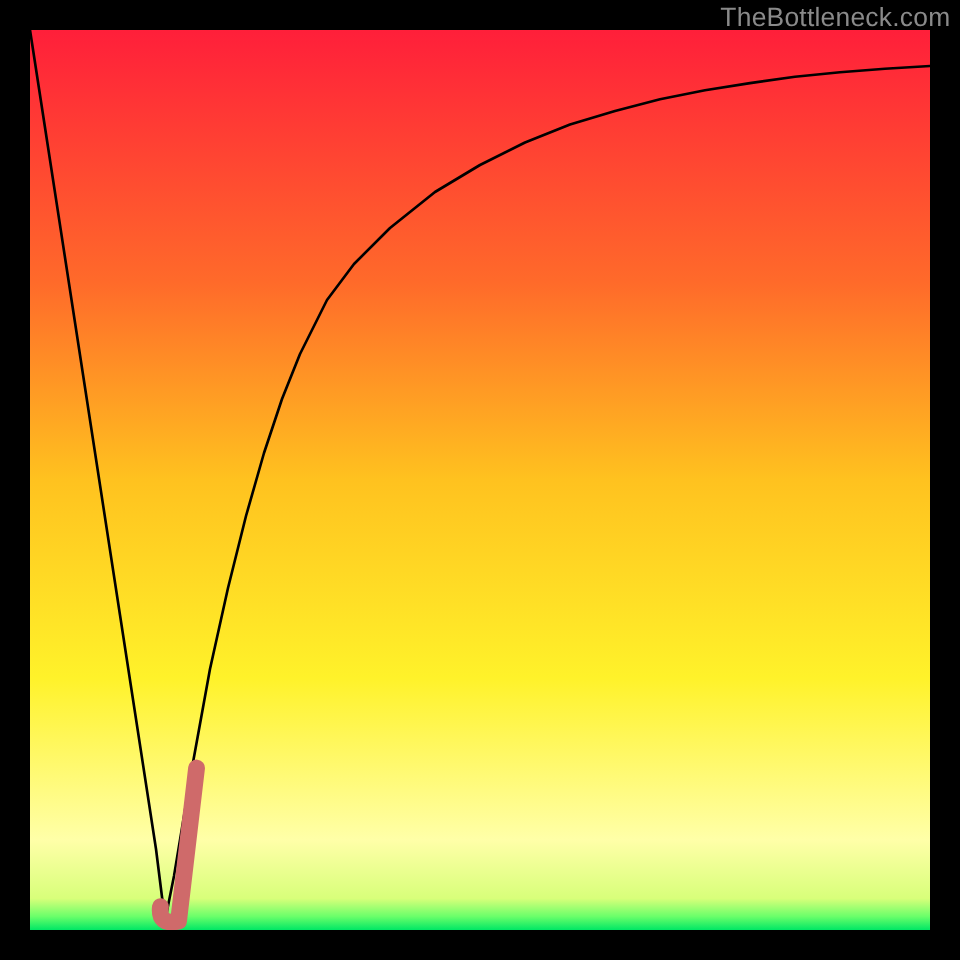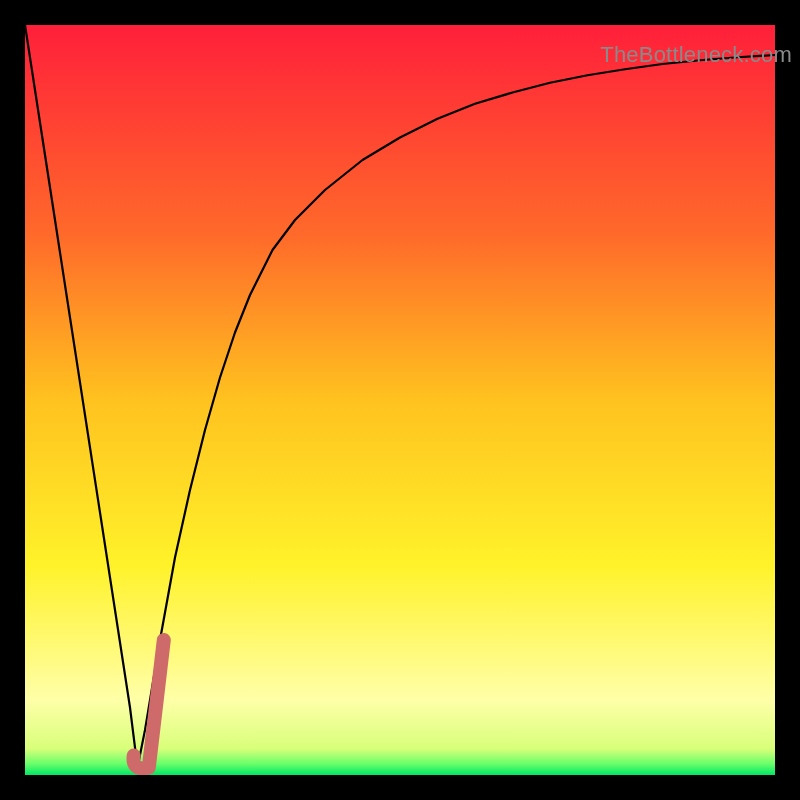--- a/index.html
+++ b/index.html
@@ -41,21 +41,20 @@
     height: 100%;
   }
   .watermark {
     position: absolute;
     top: 2px;
     right: 8px;
     font-family: Arial, Helvetica, sans-serif;
     font-size: 22px;
     color: #8a8a8a;
     letter-spacing: 0.2px;
-    margin-top: 40px;
   }
 </style>
 </head>
 <body>
 
 <div class="frame">
   <div class="plot">
     <svg class="gradient" viewBox="0 0 750 750" preserveAspectRatio="none">
       <defs>
         <linearGradient id="bg" x1="0" y1="0" x2="0" y2="1">

